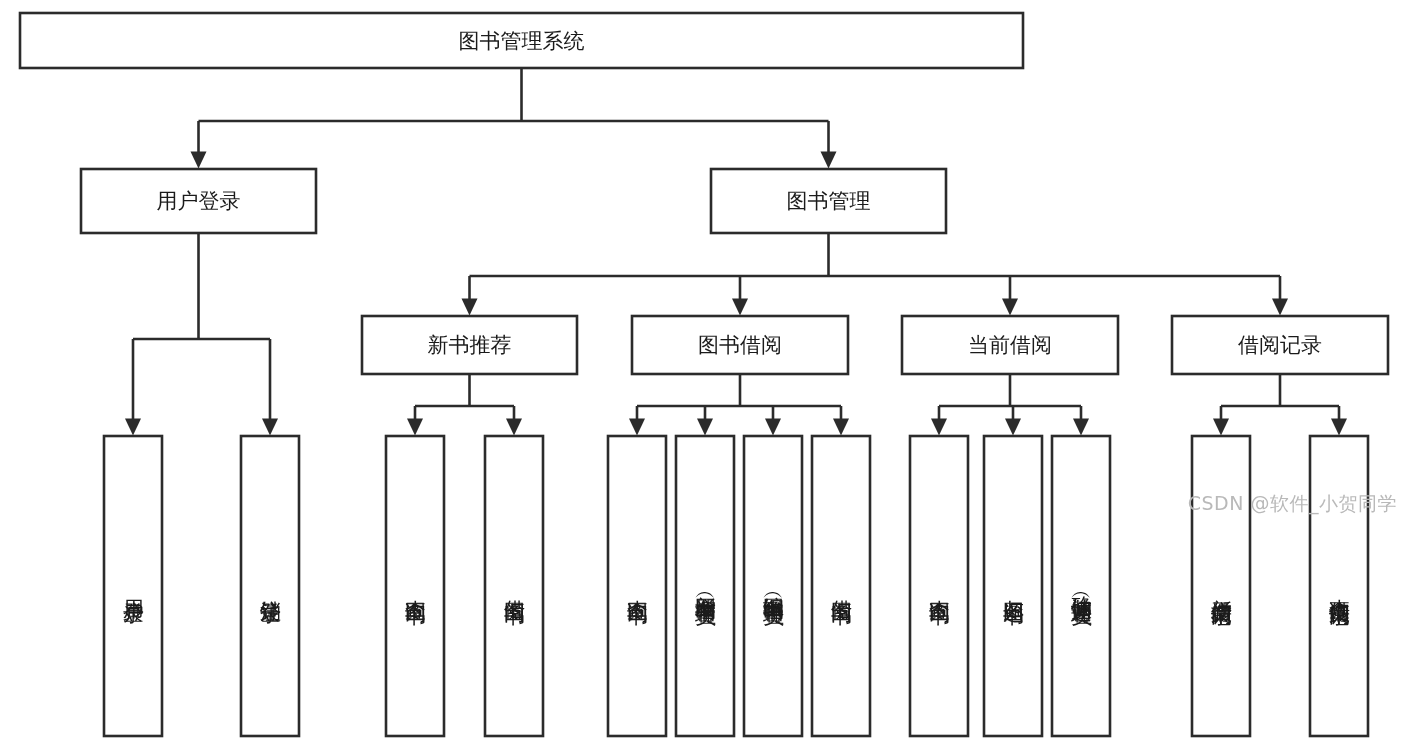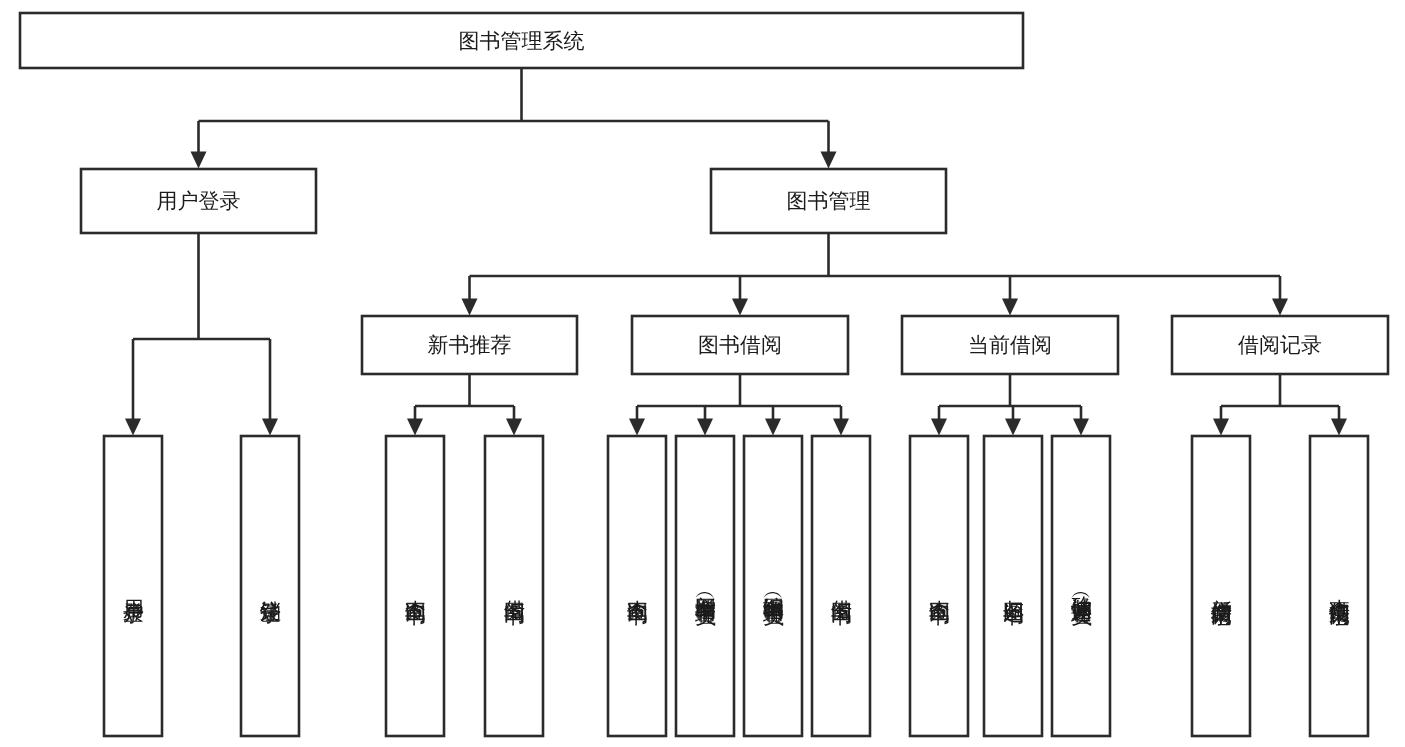--- a/index.html
+++ b/index.html
@@ -239,13 +239,14 @@
             </div></foreignObject>
         </g>
         <g>
           <rect x="1310" y="436" width="58" height="300" class="node-box"></rect>
           <foreignObject x="1311" y="437" width="56" height="298"><div xmlns="http://www.w3.org/1999/xhtml" class="vtext-wrap">
               <div class="vtext">查询借阅记录</div>
             </div></foreignObject>
         </g>
       </g>
   </svg>
+  <div class="watermark">CSDN @软件_小贺同学</div>
 </div>
 
 </body></html>

